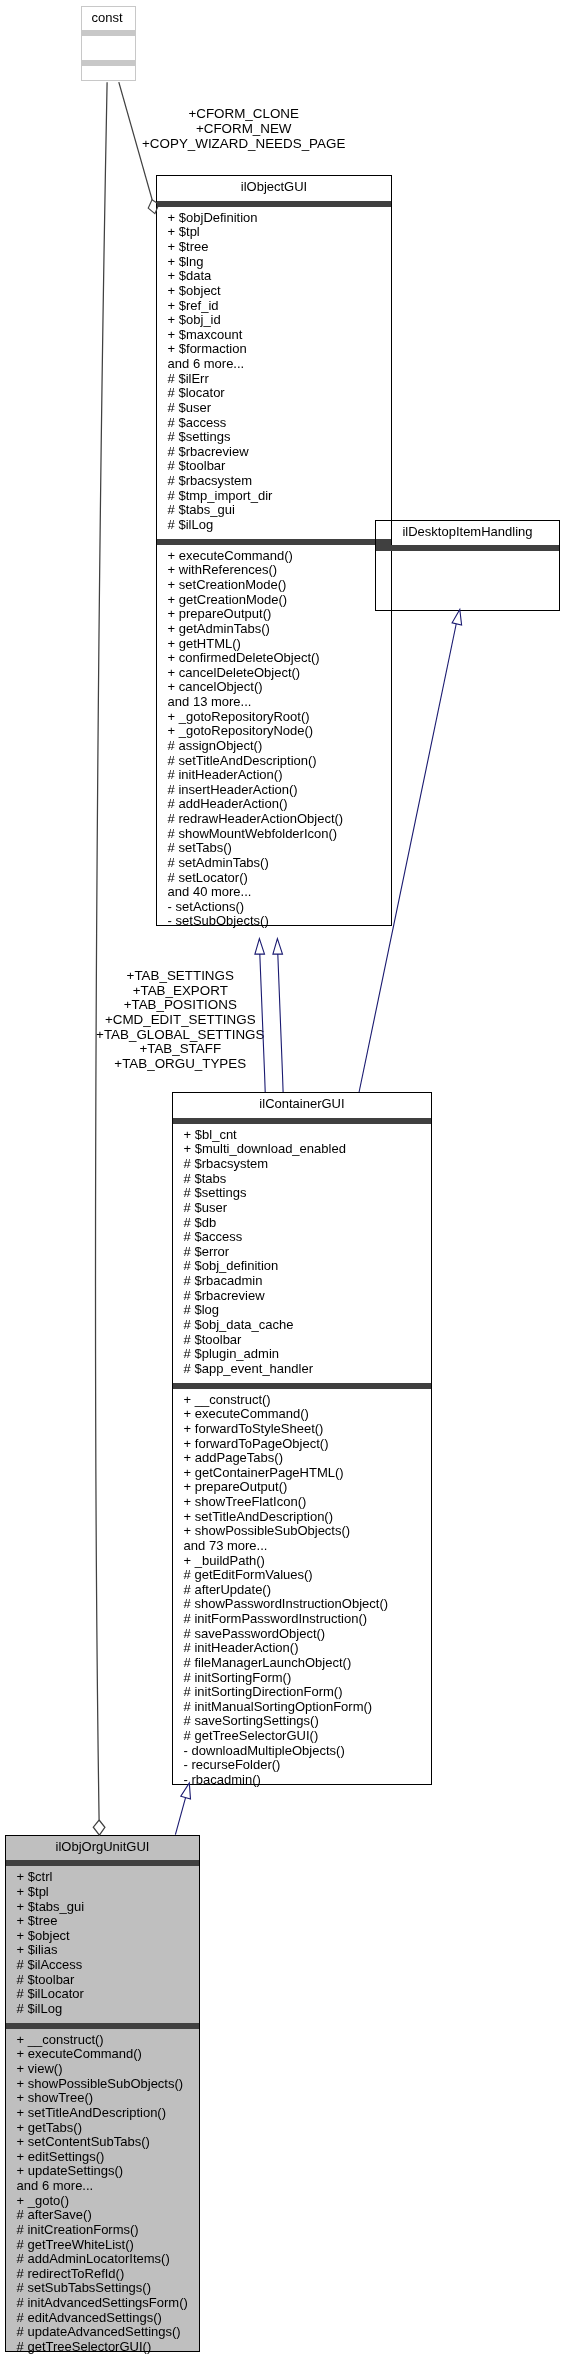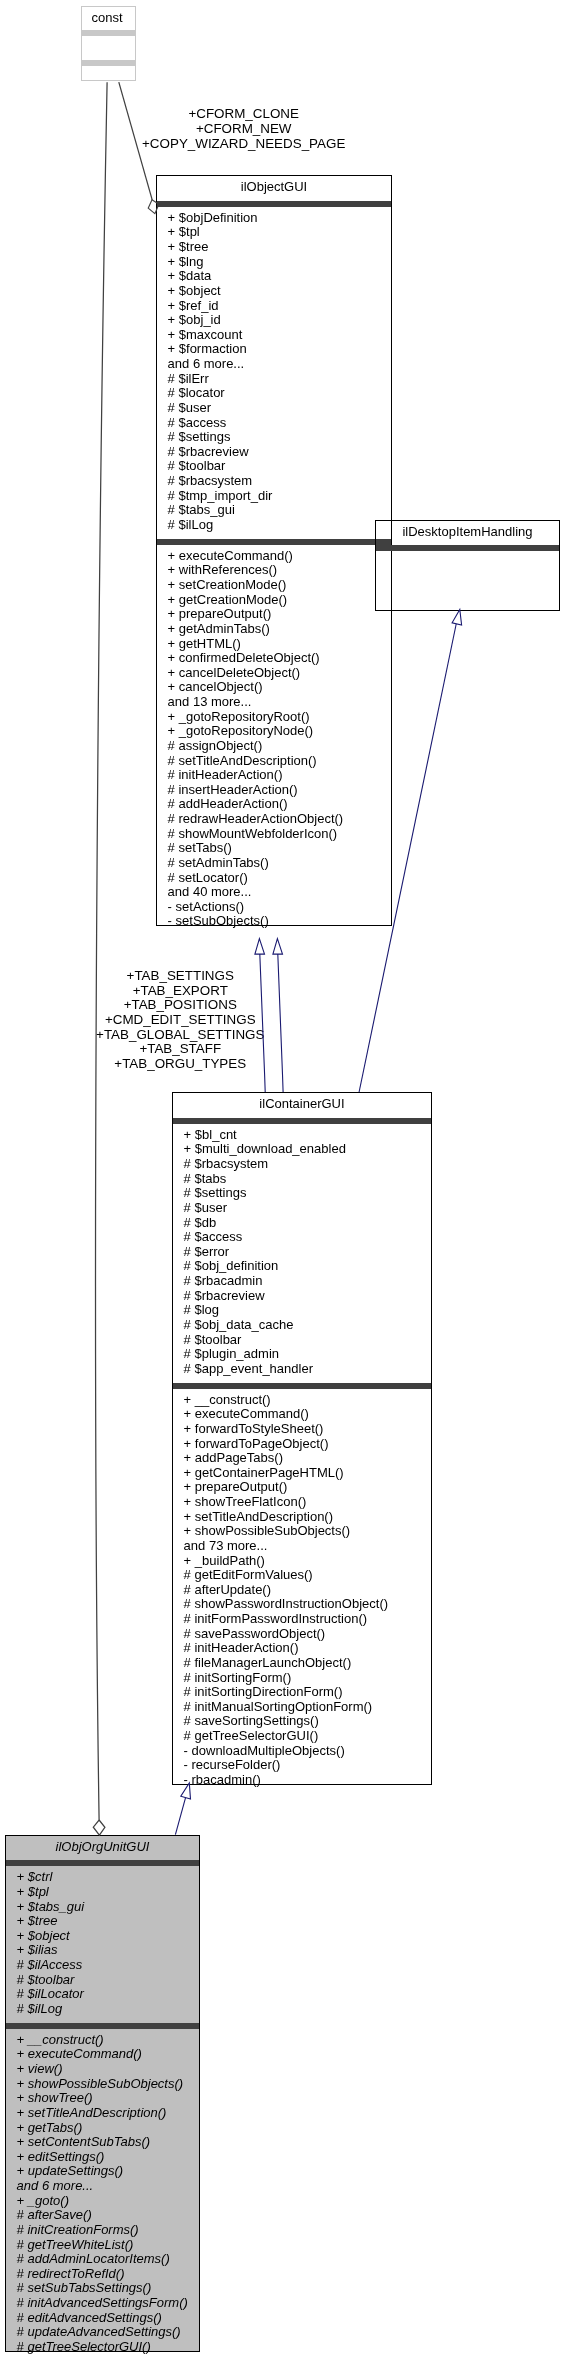--- a/index.html
+++ b/index.html
@@ -157,21 +157,21 @@
       <div class="nrow"># initSortingForm()</div>
       <div class="nrow"># initSortingDirectionForm()</div>
       <div class="nrow"># initManualSortingOptionForm()</div>
       <div class="nrow"># saveSortingSettings()</div>
       <div class="nrow"># getTreeSelectorGUI()</div>
       <div class="nrow">- downloadMultipleObjects()</div>
       <div class="nrow">- recurseFolder()</div>
       <div class="nrow">- rbacadmin()</div>
     </div>
   </div>
-  <div class="node current" style="left:5px;top:1834.5px;width:195px;height:517px;font-style:italic;">
+  <div class="node current" style="left:5px;top:1834.5px;width:195px;height:517px;">
     <div class="ntitle">ilObjOrgUnitGUI</div>
     <div class="nsec">
       <div class="nrow">+ $ctrl</div>
       <div class="nrow">+ $tpl</div>
       <div class="nrow">+ $tabs_gui</div>
       <div class="nrow">+ $tree</div>
       <div class="nrow">+ $object</div>
       <div class="nrow">+ $ilias</div>
       <div class="nrow"># $ilAccess</div>
       <div class="nrow"># $toolbar</div>

